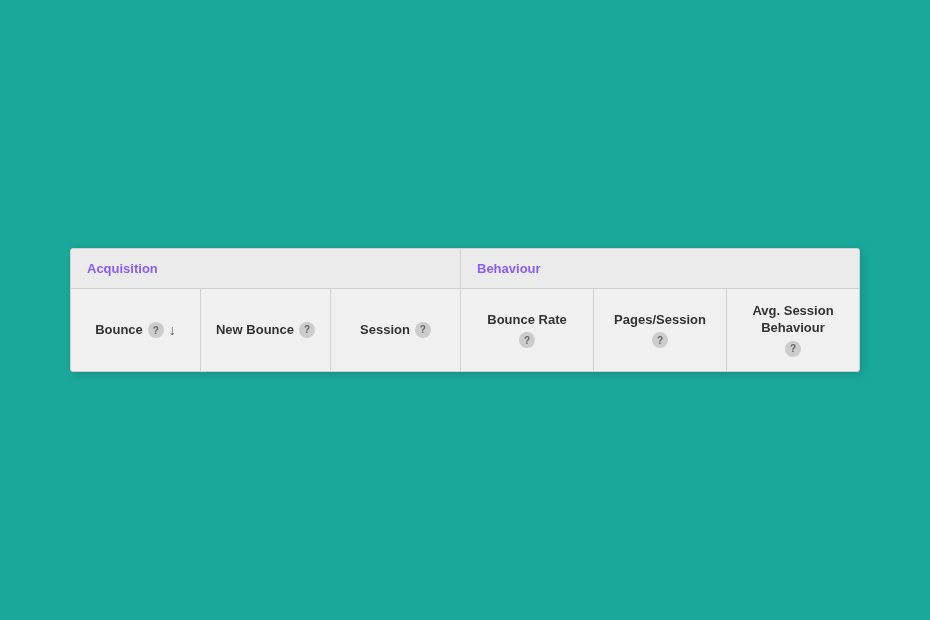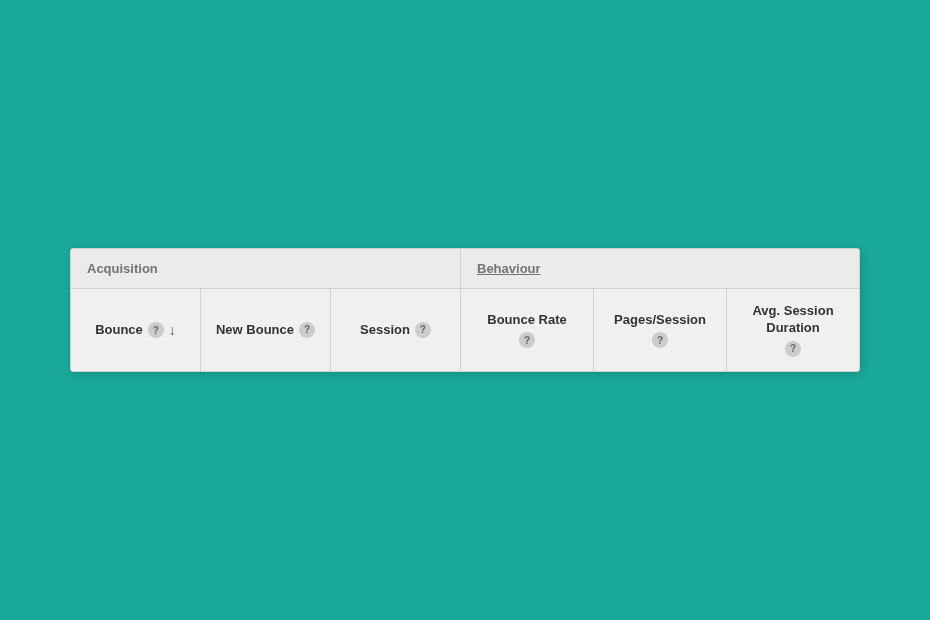--- a/index.html
+++ b/index.html
@@ -25,32 +25,31 @@
 
     .header-row {
       display: flex;
       border-bottom: 1px solid #d0d0d0;
     }
 
     .section-header {
       padding: 12px 16px;
       font-size: 13px;
       font-weight: bold;
-      color: #737373;
+      color: #8b5cf6;
       background-color: #ebebeb;
     }
 
     .acquisition-header {
       flex: 0 0 390px;
       border-right: 1px solid #d0d0d0;
     }
 
     .behaviour-header {
       flex: 1;
-      text-decoration: underline;
     }
 
     .columns-row {
       display: flex;
       min-height: 80px;
     }
 
     .col {
       display: flex;
       flex-direction: column;
@@ -173,21 +172,21 @@
         <div class="col-label">
           <span>Pages/Session</span>
         </div>
         <span class="help-icon" style="margin-top:4px;">
           <span>?</span>
         </span>
       </div>
 
       <div class="col">
         <div class="col-label">
-          <span>Avg. Session Duration</span>
+          <span>Avg. Session Behaviour</span>
         </div>
         <span class="help-icon" style="margin-top:4px;">
           <span>?</span>
         </span>
       </div>
     </div>
   </div>
 </div>
 
 </body></html>

